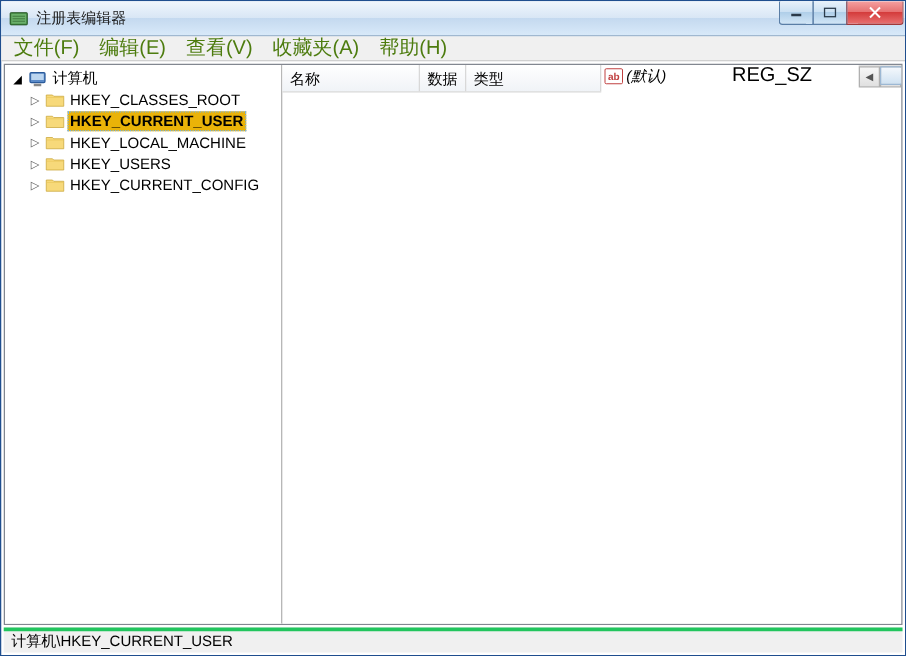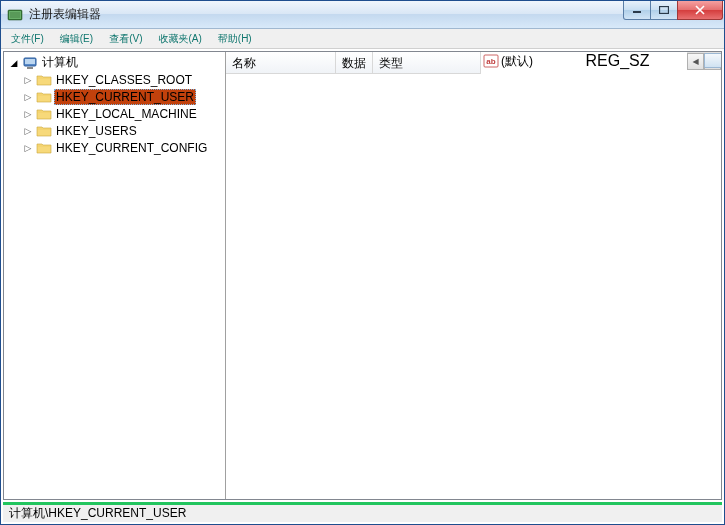--- a/index.html
+++ b/index.html
@@ -10,44 +10,44 @@
   .titlebar .app-icon { width: 16px; height: 16px; margin-right: 6px; display: inline-flex; align-items: center; justify-content: center; }
   .titlebar .title { font-size: 12px; color: #1a1a1a; flex: 1; }
   .win-controls { display: flex; height: 20px; position: absolute; right: 1px; top: 0; }
   .win-btn { width: 28px; height: 19px; display: flex; align-items: center; justify-content: center; border: 1px solid #5a7ea6; border-top: none; margin-left: -1px; background: linear-gradient(to bottom, #e8f1fa 0%, #c9dff2 50%, #b0cfe9 50%, #d1e5f6 100%); cursor: default; }
   .win-btn.min, .win-btn.max { border-radius: 0 0 0 0; }
   .win-btn.close { width: 46px; background: linear-gradient(to bottom, #f5a0a0 0%, #e56e6e 50%, #d43c3c 50%, #e87070 100%); border-color: #a03838; border-radius: 0 0 3px 0; }
   .win-btn svg { display: block; }
   .win-controls .win-btn:first-child { border-radius: 0 0 0 3px; }
 
   .menubar { height: 20px; background: #f0f0f0; border-bottom: 1px solid #d0d0d0; display: flex; align-items: center; padding: 0 2px; }
-  .menu-item { padding: 2px 8px; font-size: 10px; color: #0f766e; cursor: default; }
+  .menu-item { padding: 2px 8px; font-size: 16px; color: #4d7c0f; cursor: default; }
 
   .content { flex: 1; display: flex; border: 1px solid #828790; margin: 2px; overflow: hidden; }
   .tree-panel { width: 358px; border-right: 1px solid #a0a0a0; background: #fff; padding: 2px; overflow: auto; }
   .list-panel { flex: 1; background: #fff; display: flex; flex-direction: row; position: relative; }
 
   .tree-row { display: flex; align-items: center; height: 17px; padding-left: 2px; white-space: nowrap; cursor: default; }
   .tree-row .expander { width: 12px; height: 12px; display: inline-flex; align-items: center; justify-content: center; color: #606060; font-size: 9px; }
   .tree-row .expander.open { color: #000; }
   .tree-row .node-icon { width: 16px; height: 16px; display: inline-flex; align-items: center; justify-content: center; margin: 0 2px; }
   .tree-row .node-label { font-size: 12px; padding: 0 2px; }
-  .tree-row.selected .node-label { background: #c2410c; border: 1px dotted #7bb3e0; padding: 0 1px; }
+  .tree-row.selected .node-label { background: #eab308; border: 1px dotted #7bb3e0; padding: 0 1px; font-weight: bold; }
   .tree-row.depth-1 { padding-left: 16px; }
 
   .list-header { height: 22px; background: linear-gradient(to bottom, #fff, #f0f3f7); border-bottom: 1px solid #d8d8d8; display: flex; }
   .col-h { border-right: 1px solid #d8d8d8; padding: 3px 6px; font-size: 12px; color: #000; cursor: default; }
   .col-h.name { width: 110px; }
   .col-h.type { width: 108px; }
   .col-h.data { flex: 1; }
 
   .list-body { flex: 1; overflow: hidden; }
   .list-row { display: flex; align-items: center; height: 18px; padding-left: 2px; }
   .list-row .val-icon { width: 16px; height: 14px; display: inline-flex; align-items: center; justify-content: center; margin-right: 2px; }
-  .list-row .cn { width: 90px; font-size: 12px; }
+  .list-row .cn { width: 90px; font-size: 12px; font-style: italic; }
   .list-row .ct { width: 108px; font-size: 16px; }
   .list-row .cd { flex: 1; font-size: 12px; }
 
   .hscroll { height: 17px; border-top: 1px solid #e0e0e0; background: #f0f0f0; display: flex; align-items: center; }
   .hscroll .arrow { width: 17px; height: 17px; background: linear-gradient(to bottom,#f7f7f7,#e0e0e0); border: 1px solid #b0b0b0; display: flex; align-items: center; justify-content: center; font-size: 8px; color: #555; }
   .hscroll .track { flex: 1; height: 17px; background: #eaeaea; position: relative; }
   .hscroll .thumb { position: absolute; left: 0; top: 0; height: 15px; width: 70px; margin: 0; background: linear-gradient(to bottom,#f4f8fc,#d0e2f2); border: 1px solid #9cb8d4; border-radius: 1px; display: flex; align-items: center; justify-content: center; }
   .hscroll .thumb .grip { width: 8px; height: 8px; display: flex; flex-direction: column; justify-content: space-between; }
   .hscroll .thumb .grip span { height: 1px; background: #7a9cc0; }
 

